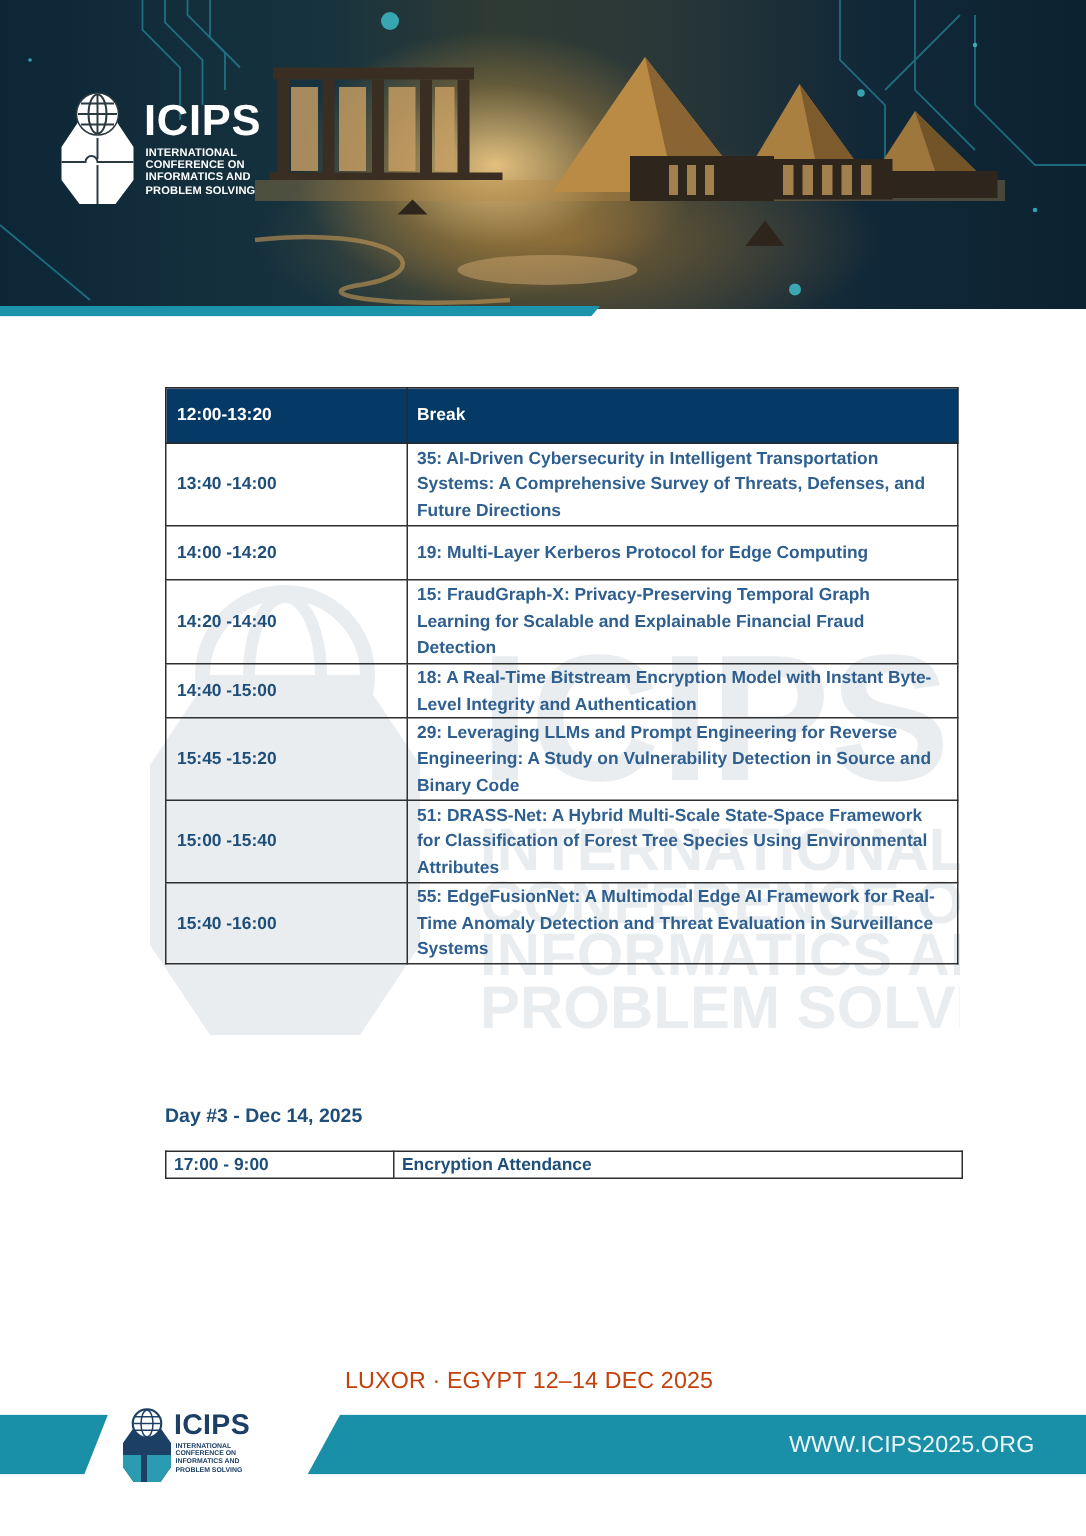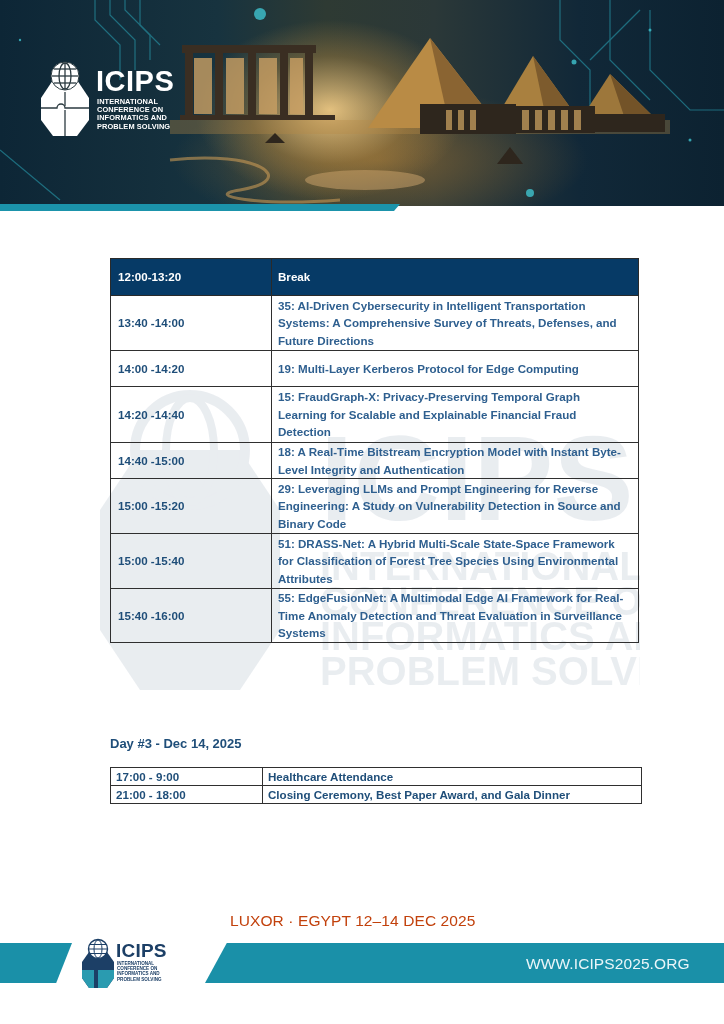--- a/index.html
+++ b/index.html
@@ -224,44 +224,40 @@
   </tr>
   <tr style="height:56px">
     <td class="time">14:20 -14:40</td>
     <td class="title">15: FraudGraph-X: Privacy-Preserving Temporal Graph Learning for Scalable and Explainable Financial Fraud Detection</td>
   </tr>
   <tr style="height:36px">
     <td class="time">14:40 -15:00</td>
     <td class="title">18: A Real-Time Bitstream Encryption Model with Instant Byte-Level Integrity and Authentication</td>
   </tr>
   <tr style="height:55px">
-    <td class="time">15:00 -15:20</td>
+    <td class="time">15:45 -15:20</td>
     <td class="title">29: Leveraging LLMs and Prompt Engineering for Reverse Engineering: A Study on Vulnerability Detection in Source and Binary Code</td>
   </tr>
   <tr style="height:55px">
     <td class="time">15:00 -15:40</td>
     <td class="title">51: DRASS-Net: A Hybrid Multi-Scale State-Space Framework for Classification of Forest Tree Species Using Environmental Attributes</td>
   </tr>
   <tr style="height:53px">
     <td class="time">15:40 -16:00</td>
     <td class="title">55: EdgeFusionNet: A Multimodal Edge AI Framework for Real-Time Anomaly Detection and Threat Evaluation in Surveillance Systems</td>
   </tr>
 </tbody>
   </table>
 
 <div class="day-heading">Day #3 - Dec 14, 2025</div>
 <table class="day3">
   <tbody>
       <tr>
     <td class="time">17:00 - 9:00</td>
-    <td>Healthcare Attendance</td>
-  </tr>
-  <tr>
-    <td class="time">21:00 - 18:00</td>
-    <td>Closing Ceremony, Best Paper Award, and Gala Dinner</td>
+    <td>Encryption Attendance</td>
   </tr>
 </tbody>
   </table>
 
 <div class="footer-left"></div>
 <div class="footer-band"></div>
 
 <div class="footer-logo">
   <svg class="mark" viewBox="0 0 36 50">
     <polygon points="2,24 9,14 27,14 34,24 34,40 27,50 9,50 2,40" fill="#1c3f66"></polygon>

